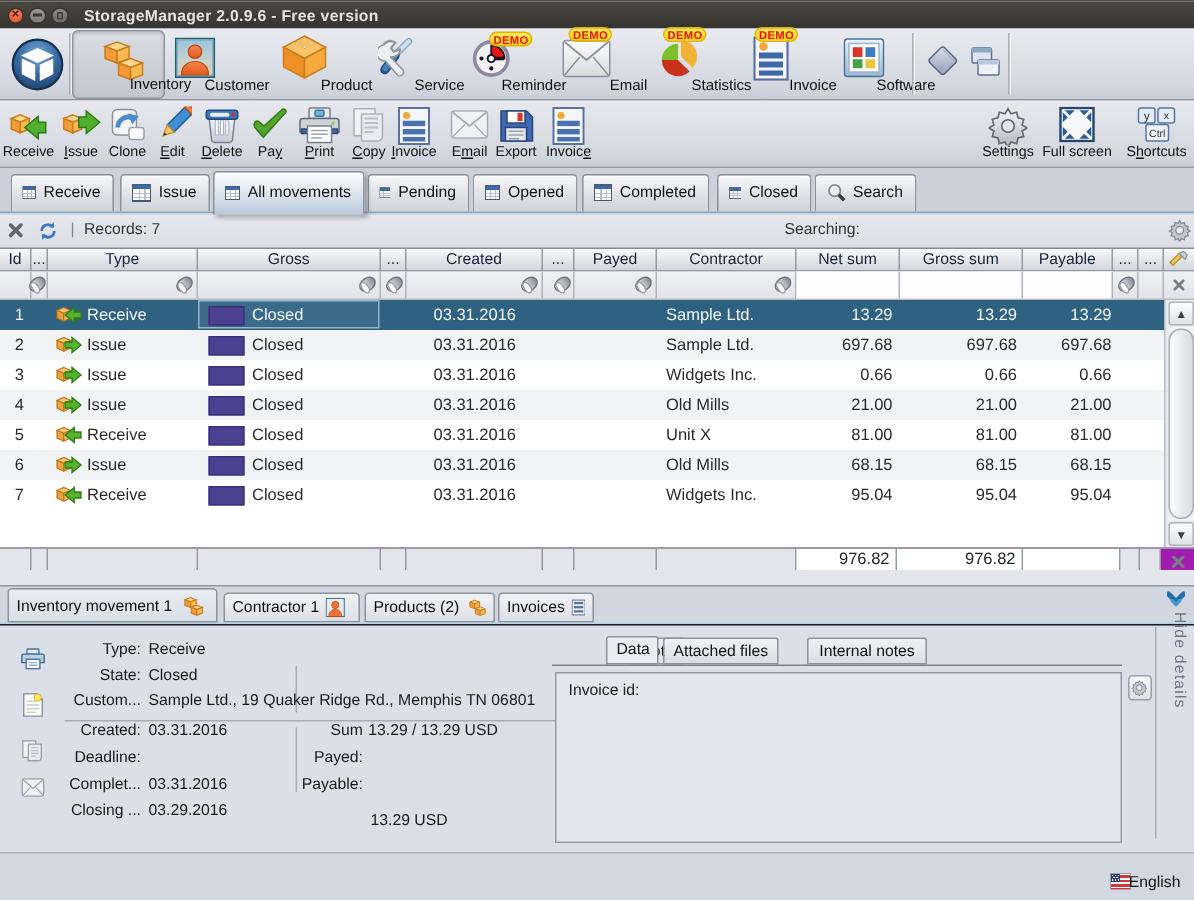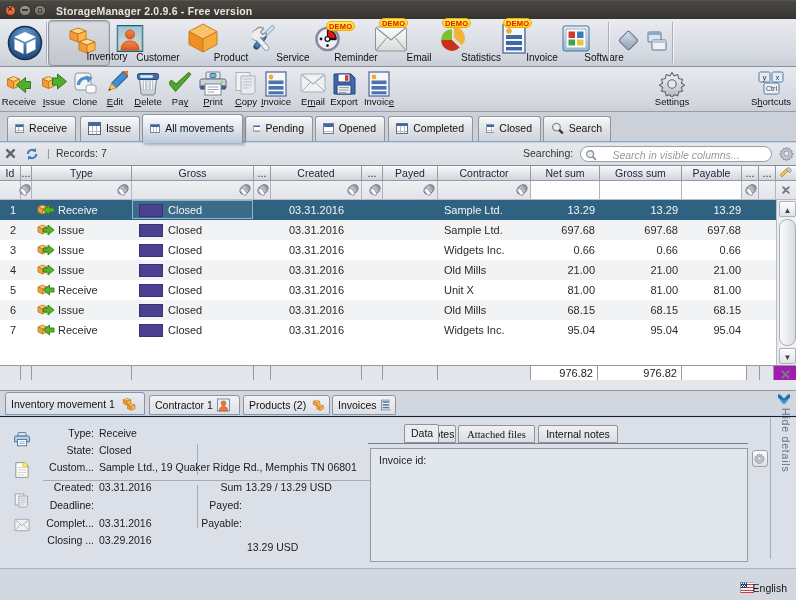--- a/index.html
+++ b/index.html
@@ -403,20 +403,29 @@
         <defs>
               <linearGradient id="gear" x1="0" y1="0" x2="0" y2="1">
           <stop offset="0" stop-color="#f4f5f7"></stop>
                 <stop offset="1" stop-color="#b2b8c2"></stop>
               </linearGradient>
             </defs>
         <path d="M13 1.5 l2 3.4 3.8-1.1 0.9 3.8 3.8 0.9 -1.1 3.8 3.4 2 -3.4 2 1.1 3.8 -3.8 0.9 -0.9 3.8 -3.8-1.1 -2 3.4 -2-3.4 -3.8 1.1 -0.9-3.8 -3.8-0.9 1.1-3.8 -3.4-2 3.4-2 -1.1-3.8 3.8-0.9 0.9-3.8 3.8 1.1z" fill="url(#gear)" stroke="#63686f" stroke-width="1.1"></path>
         <circle cx="13" cy="13" r="4.2" fill="#e3e6ea" stroke="#63686f" stroke-width="1.1"></circle>
       </svg></span>
       <span class="lbl">Settin<u>g</u>s</span>
+    </div>
+    <div class="t2btn" style="left:692px;width:52px;">
+      <span class="ic"><svg width="24" height="24" viewBox="0 0 24 24">
+        <rect x="1" y="1" width="22" height="22" fill="#f7f9fb" stroke="#24466e" stroke-width="1.6"></rect>
+        <path d="M2.5 2.5 h8 l-8 8 z M21.5 2.5 v8 l-8-8 z M2.5 21.5 v-8 l8 8 z M21.5 21.5 h-8 l8-8 z" fill="#2c5c94"></path>
+        <path d="M2.5 2.5 L21.5 21.5 M21.5 2.5 L2.5 21.5" stroke="#f7f9fb" stroke-width="2"></path>
+        <path d="M7.5 10.2 L10.2 7.5 L13.8 11.1 L11.1 13.8 Z" fill="#2c5c94" opacity="0"></path>
+      </svg></span>
+      <span class="lbl">Full screen</span>
     </div>
     <div class="t2btn" style="left:746px;width:50px;">
       <span class="ic"><svg width="30" height="26" viewBox="0 0 30 26">
         <rect x="3" y="1" width="11" height="10" rx="1.5" fill="#e4ecf5" stroke="#5577a0"></rect>
         <text x="8.5" y="9" font-size="8" text-anchor="middle" fill="#333" font-family="Liberation Sans">y</text>
         <rect x="16" y="1" width="11" height="10" rx="1.5" fill="#e4ecf5" stroke="#5577a0"></rect>
         <text x="21.5" y="8.6" font-size="7" text-anchor="middle" fill="#333" font-family="Liberation Sans">x</text>
         <rect x="8" y="12" width="15" height="11" rx="1.5" fill="#eef2f7" stroke="#5577a0"></rect>
         <text x="15.5" y="20" font-size="7" text-anchor="middle" fill="#333" font-family="Liberation Sans">Ctrl</text>
       </svg></span>
@@ -494,27 +503,20 @@
         </svg></div>
     <div class="abs" style="left:25px;top:4px;"><svg width="14" height="14" viewBox="0 0 15 15">
       <path d="M3 7.5 a4.5 4.5 0 0 1 8-2.8" fill="none" stroke="#3c78c0" stroke-width="2"></path>
       <path d="M11.6 1.2 l0.4 4 -4-0.6 z" fill="#3c78c0"></path>
       <path d="M12 7.5 a4.5 4.5 0 0 1 -8 2.8" fill="none" stroke="#3c78c0" stroke-width="2"></path>
       <path d="M3.4 13.8 l-0.4-4 4 0.6 z" fill="#3c78c0"></path>
     </svg></div>
     <div class="txt" style="left:47px;color:#888;">|</div>
     <div class="txt" style="left:56px;">Records: 7</div>
     <div class="txt" style="left:523px;">Searching:</div>
-    <div id="searchbox">
-      <svg style="position:absolute;left:4px;top:2px;" width="12" height="12" viewBox="0 0 14 14">
-          <circle cx="6" cy="6" r="4" fill="#eceded" stroke="#9299a2" stroke-width="1.6"></circle>
-          <path d="M9 9 L12.6 12.6" stroke="#8a8f96" stroke-width="2"></path>
-        </svg>
-      <div class="ph">Search in visible columns...</div>
-    </div>
     <div class="abs" style="left:779px;top:3px;"><svg width="15" height="15" viewBox="0 0 26 26">
       <path d="M13 2 l1.8 3.2 3.6-1 0.8 3.6 3.6 0.8 -1 3.6 3.2 1.8 -3.2 1.8 1 3.6 -3.6 0.8 -0.8 3.6 -3.6-1 -1.8 3.2 -1.8-3.2 -3.6 1 -0.8-3.6 -3.6-0.8 1-3.6 -3.2-1.8 3.2-1.8 -1-3.6 3.6-0.8 0.8-3.6 3.6 1z" fill="#c3c8d0" stroke="#848b95" stroke-width="1.5"></path>
       <circle cx="13" cy="13" r="4.5" fill="#e7e9ee" stroke="#848b95" stroke-width="1.5"></circle>
     </svg></div>
   </div>
 
   <div id="gridheader" class="abs">
     <div class="hcell" style="left:0;width:21px;">Id</div>
     <div class="hcell" style="left:21px;width:11px;">...</div>
     <div class="hcell" style="left:32px;width:100px;">Type</div>
@@ -820,21 +822,21 @@
       <div class="dvalue" style="left:99px;top:116px;">03.29.2016</div>
     <div class="dlabel" style="right:554px;top:63px;">Sum</div>
       <div class="dvalue" style="left:245.5px;top:63px;">13.29 / 13.29 USD</div>
     <div class="dlabel" style="right:554px;top:81px;">Payed:</div>
     <div class="dlabel" style="right:554px;top:99px;">Payable:</div>
       <div class="dvalue" style="left:247px;top:107px;margin-top:16px;">13.29 USD</div>
 
     <div style="position:absolute;left:368px;top:24.5px;width:380px;height:1px;background:#79818e;"></div>
     <div class="tab3 sel" style="left:382px;top:6px;width:35px;">Data</div>
     <div class="tab3" style="left:420px;top:7px;width:36px;">Notes</div>
-    <div class="tab3" style="left:458px;top:7px;width:77px;font-family:Liberation Serif, serif;">Attached files</div>
+    <div class="tab3" style="left:442px;top:7px;width:77px;">Attached files</div>
     <div class="tab3" style="left:538px;top:7px;width:80px;">Internal notes</div>
     <div id="databox">
         <div style="position:absolute;left:8px;top:5px;font-size:10.5px;color:#222;">Invoice id:</div>
       </div>
     <div class="abs" style="left:752px;top:32px;width:16px;height:17px;background:linear-gradient(#fbfbfc,#dde0e5);border:1px solid #9aa0a8;border-radius:3px;">
       <svg width="11" height="11" viewBox="0 0 26 26" style="margin:1.5px 0 0 1px;">
           <path d="M13 2 l1.8 3.2 3.6-1 0.8 3.6 3.6 0.8 -1 3.6 3.2 1.8 -3.2 1.8 1 3.6 -3.6 0.8 -0.8 3.6 -3.6-1 -1.8 3.2 -1.8-3.2 -3.6 1 -0.8-3.6 -3.6-0.8 1-3.6 -3.2-1.8 3.2-1.8 -1-3.6 3.6-0.8 0.8-3.6 3.6 1z" fill="#c3c8d0" stroke="#848b95" stroke-width="1.5"></path>
           <circle cx="13" cy="13" r="4.5" fill="#e7e9ee" stroke="#848b95" stroke-width="1.5"></circle>
         </svg>
     </div>

